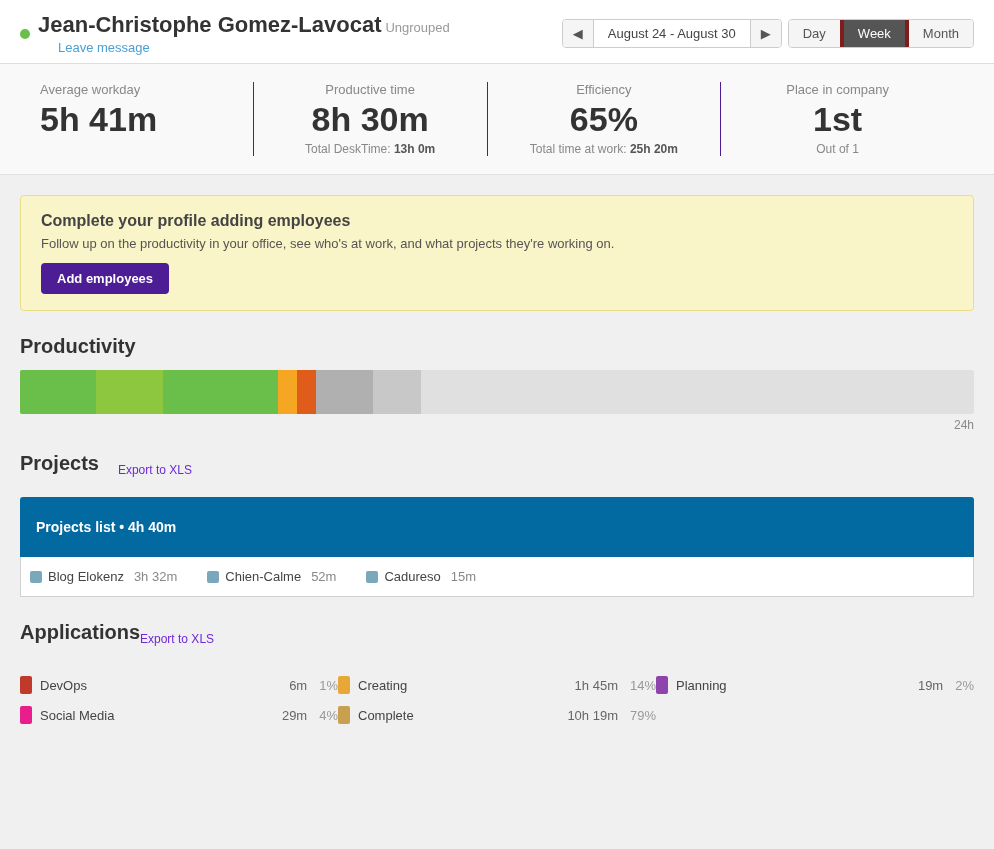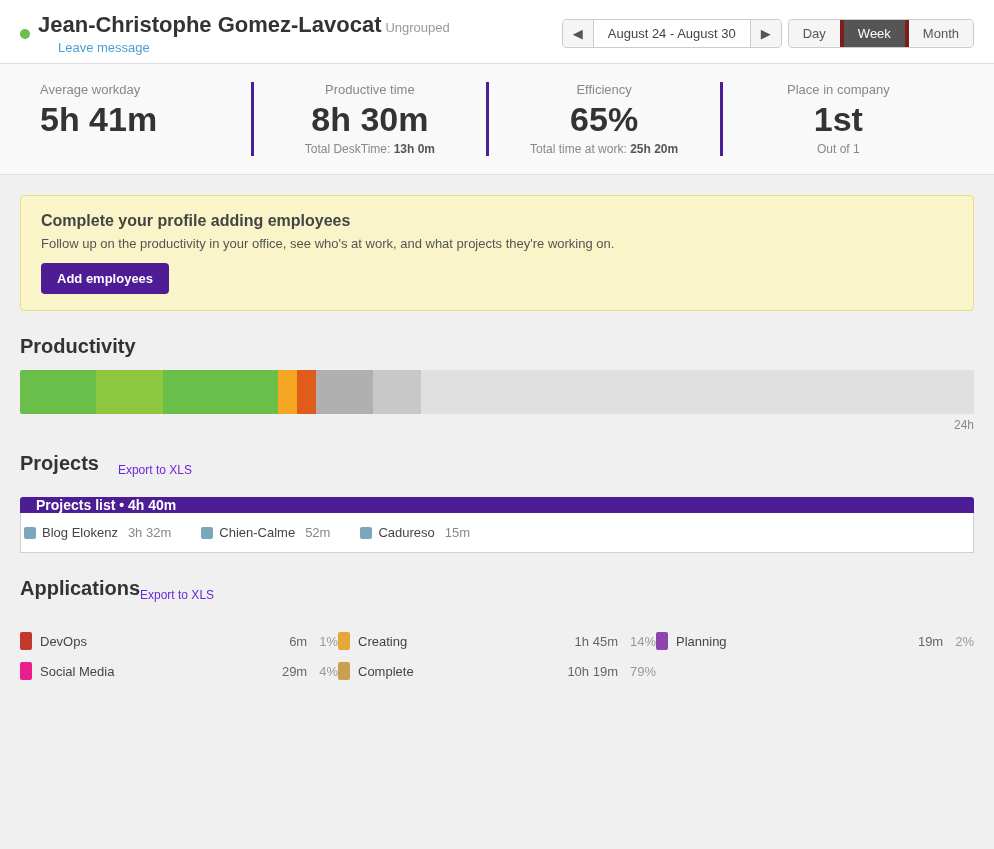--- a/index.html
+++ b/index.html
@@ -96,21 +96,21 @@
     .stats-bar {
       background: #f9f9f9;
       border-bottom: 1px solid #e0e0e0;
       display: flex;
       padding: 18px 40px;
       gap: 0;
     }
     .stat-item {
       flex: 1;
       text-align: center;
-      border-right: 3px solid #4c1d95;
+      border-right: 1px solid #4c1d95;
       padding: 0 20px;
     }
     .stat-item:last-child { border-right: none; }
     .stat-item:first-child { text-align: left; padding-left: 0; }
     .stat-label {
       color: #888;
       font-size: 13px;
       margin-bottom: 4px;
     }
     .stat-value {
@@ -191,32 +191,32 @@
       align-items: center;
       gap: 19px;
       margin-bottom: 10px;
     }
     .export-link {
       color: #6d28d9;
       font-size: 12px;
       text-decoration: none;
     }
     .projects-title-bar {
-      background: #4c1d95;
+      background: #0369a1;
       color: #fff;
-      padding: 0 16px;
+      padding: 22px 16px;
       border-radius: 3px 3px 0 0;
       font-size: 14px;
       font-weight: bold;
     }
     .projects-items {
       background: #fff;
       border: 1px solid #d0d0d0;
       border-top: none;
-      padding: 12px 3px;
+      padding: 12px 9px;
       display: flex;
       gap: 30px;
       flex-wrap: wrap;
     }
     .project-item {
       display: flex;
       align-items: center;
       gap: 6px;
       font-size: 13px;
       color: #444;

